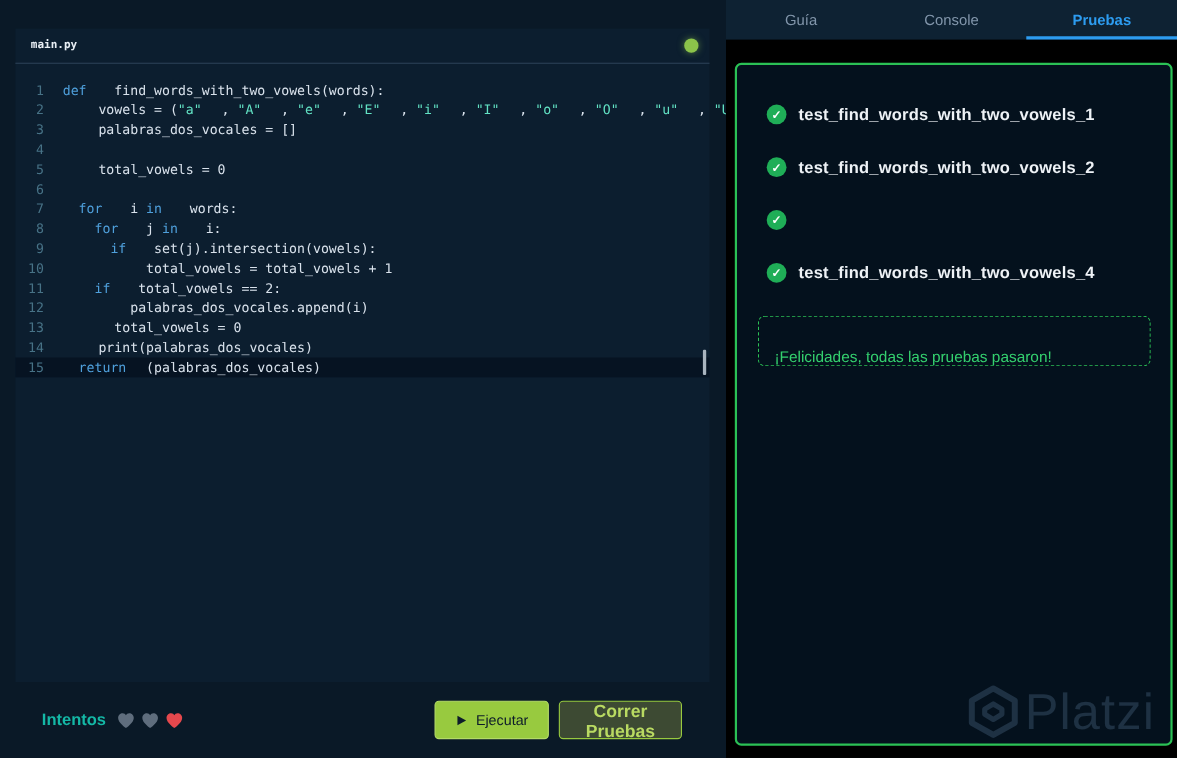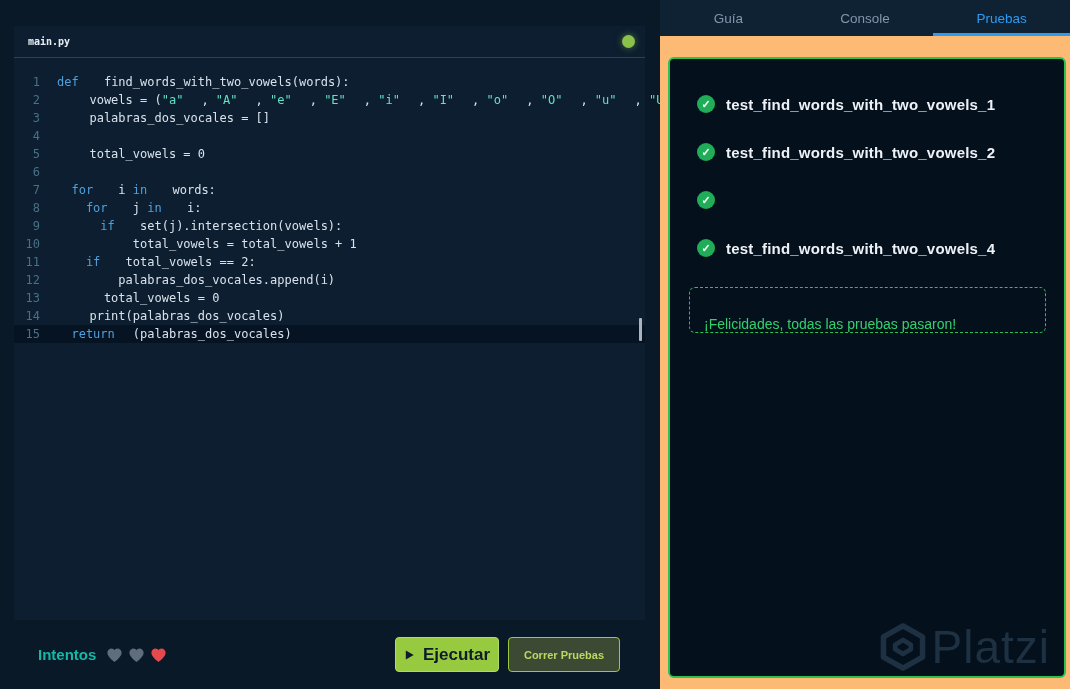--- a/index.html
+++ b/index.html
@@ -19,28 +19,28 @@
   .tok-s{color:#62e2c4;}
   .tok-d{color:#d9e2ec;margin-left:18px;}
   .overview-mark{position:absolute;right:3px;top:292px;width:3px;height:23px;background:#a9b4bf;border-radius:1px;}
 
   
   .left-footer{position:absolute;left:14px;right:40px;top:620px;height:69px;display:flex;align-items:center;padding-left:24px;}
   .attempts-label{color:#14b8a6;font-weight:700;font-size:15px;}
   .hearts{display:flex;gap:5px;margin-left:10px;align-items:center;}
   .footer-buttons{margin-left:auto;display:flex;gap:9px;}
   button{font-family:inherit;cursor:pointer;}
-  .btn-run{display:flex;align-items:center;justify-content:center;gap:8px;width:104px;height:35px;background:#98ca3f;border:1px solid #b3da67;border-radius:4px;color:#0d1b2a;font-weight:700;font-size:17px;}
-  .btn-tests{width:112px;height:35px;background:#3d4a33;border:1px solid #98ca3f;border-radius:4px;color:#b9da62;font-weight:700;font-size:11px;}
+  .btn-run{display:flex;align-items:center;justify-content:center;gap:8px;width:104px;height:35px;background:#98ca3f;border:1px solid #b3da67;border-radius:4px;color:#0d1b2a;font-weight:400;font-size:13px;}
+  .btn-tests{width:112px;height:35px;background:#3d4a33;border:1px solid #98ca3f;border-radius:4px;color:#b9da62;font-weight:700;font-size:16px;}
 
   
-  .right-pane{width:410px;position:relative;flex:none;background:#fdba74;}
+  .right-pane{width:410px;position:relative;flex:none;background:#000000;}
   .tabbar{height:36px;background:#0e2233;display:flex;}
   .tab{flex:1;display:flex;align-items:center;justify-content:center;font-size:13.5px;color:#8296ab;cursor:pointer;}
-  .tab.active{color:#2d9cf0;font-weight:400;box-shadow:inset 0 -3px 0 #2d9cf0;}
+  .tab.active{color:#2d9cf0;font-weight:700;box-shadow:inset 0 -3px 0 #2d9cf0;}
   .tests-panel{position:absolute;left:8px;top:57px;width:398px;height:621px;border:2px solid #2bc155;border-radius:6px;background:#04111d;box-sizing:border-box;padding-top:36px;}
   .test-row{display:flex;align-items:center;margin:0 0 30px 27px;}
   .check{flex:none;width:18px;height:18px;border-radius:50%;background:#1fae57;color:#ffffff;font-size:11px;font-weight:700;display:flex;align-items:center;justify-content:center;}
   .test-name{margin-left:11px;font-weight:700;font-size:15px;color:#eef2f6;letter-spacing:.2px;}
   .congrats{margin:1px 18px 0 19px;height:46px;border:1px dashed #2bc155;border-radius:6px;display:flex;align-items:flex-end;padding:0 14px;color:#34d06e;font-size:14px;box-sizing:border-box;}
   .watermark{position:absolute;right:14px;bottom:2px;display:flex;align-items:center;gap:4px;color:#1e3143;}
   .wm-text{font-size:46px;color:#1e3143;letter-spacing:1px;}
 </style>
 </head>
 <body>

